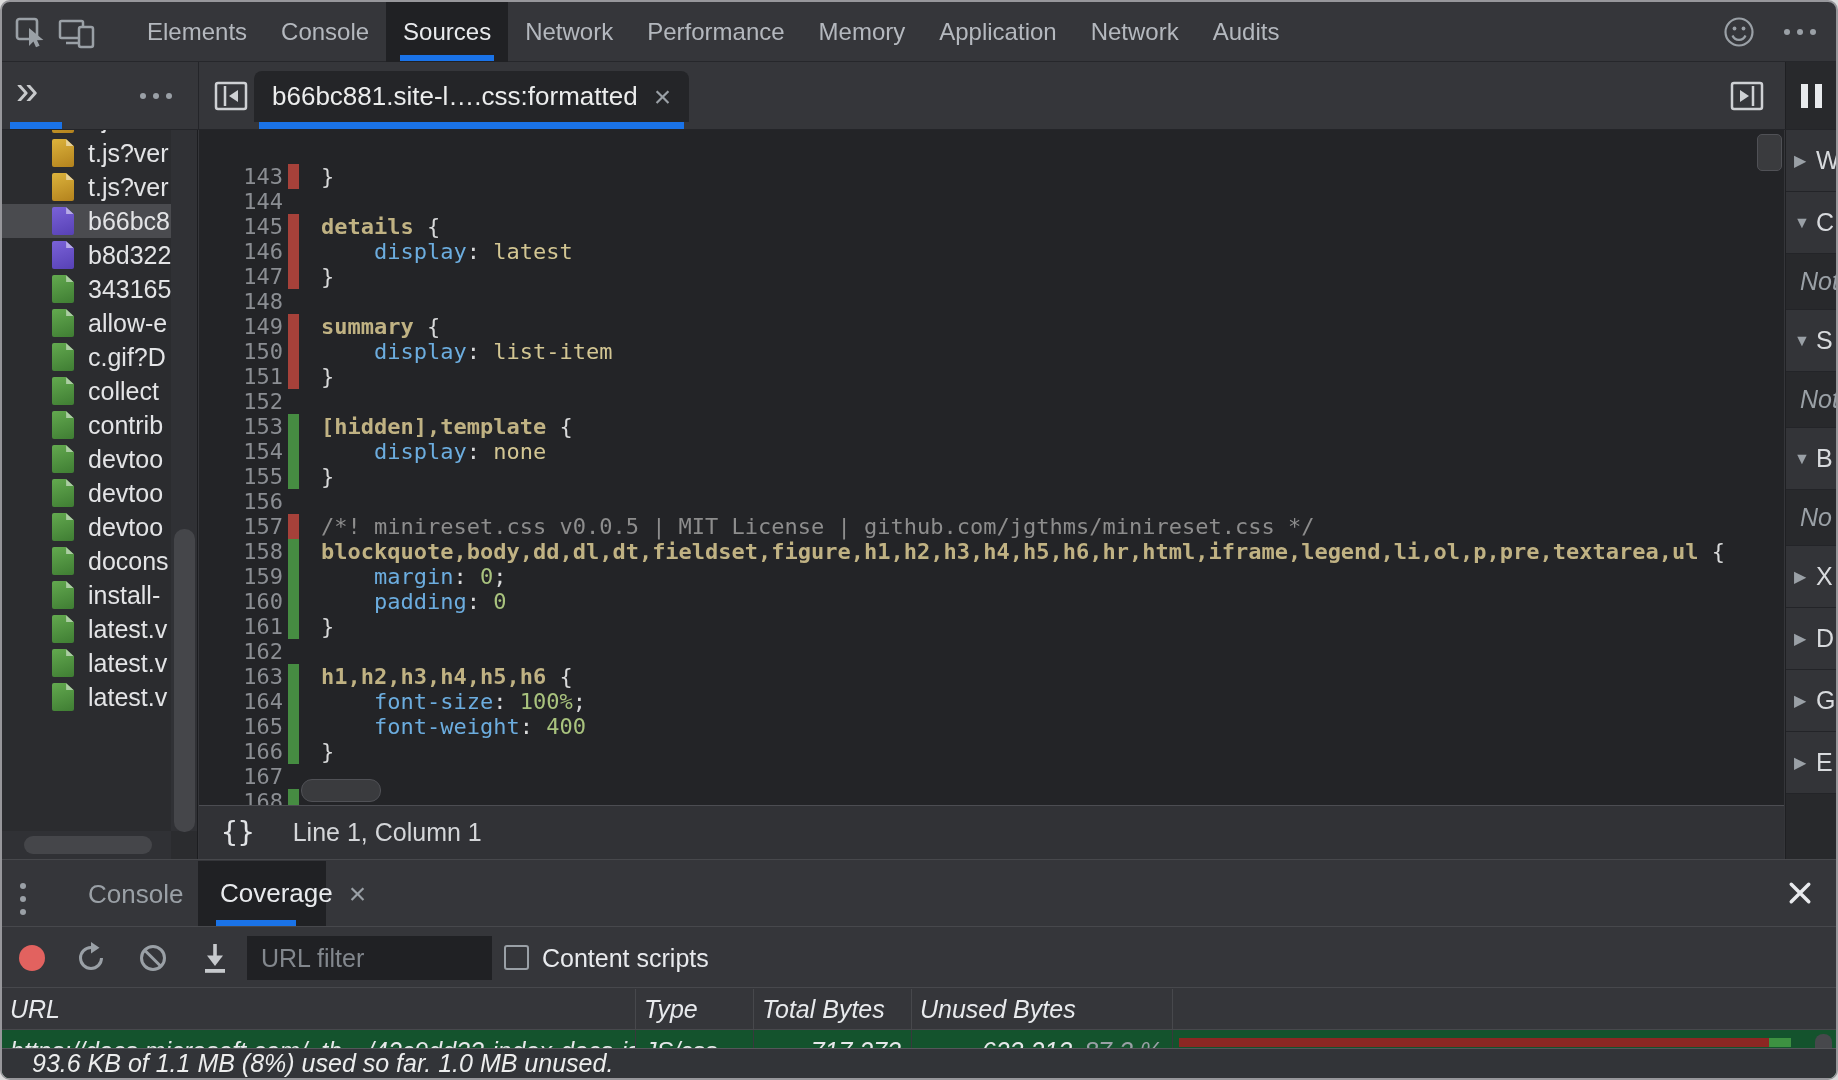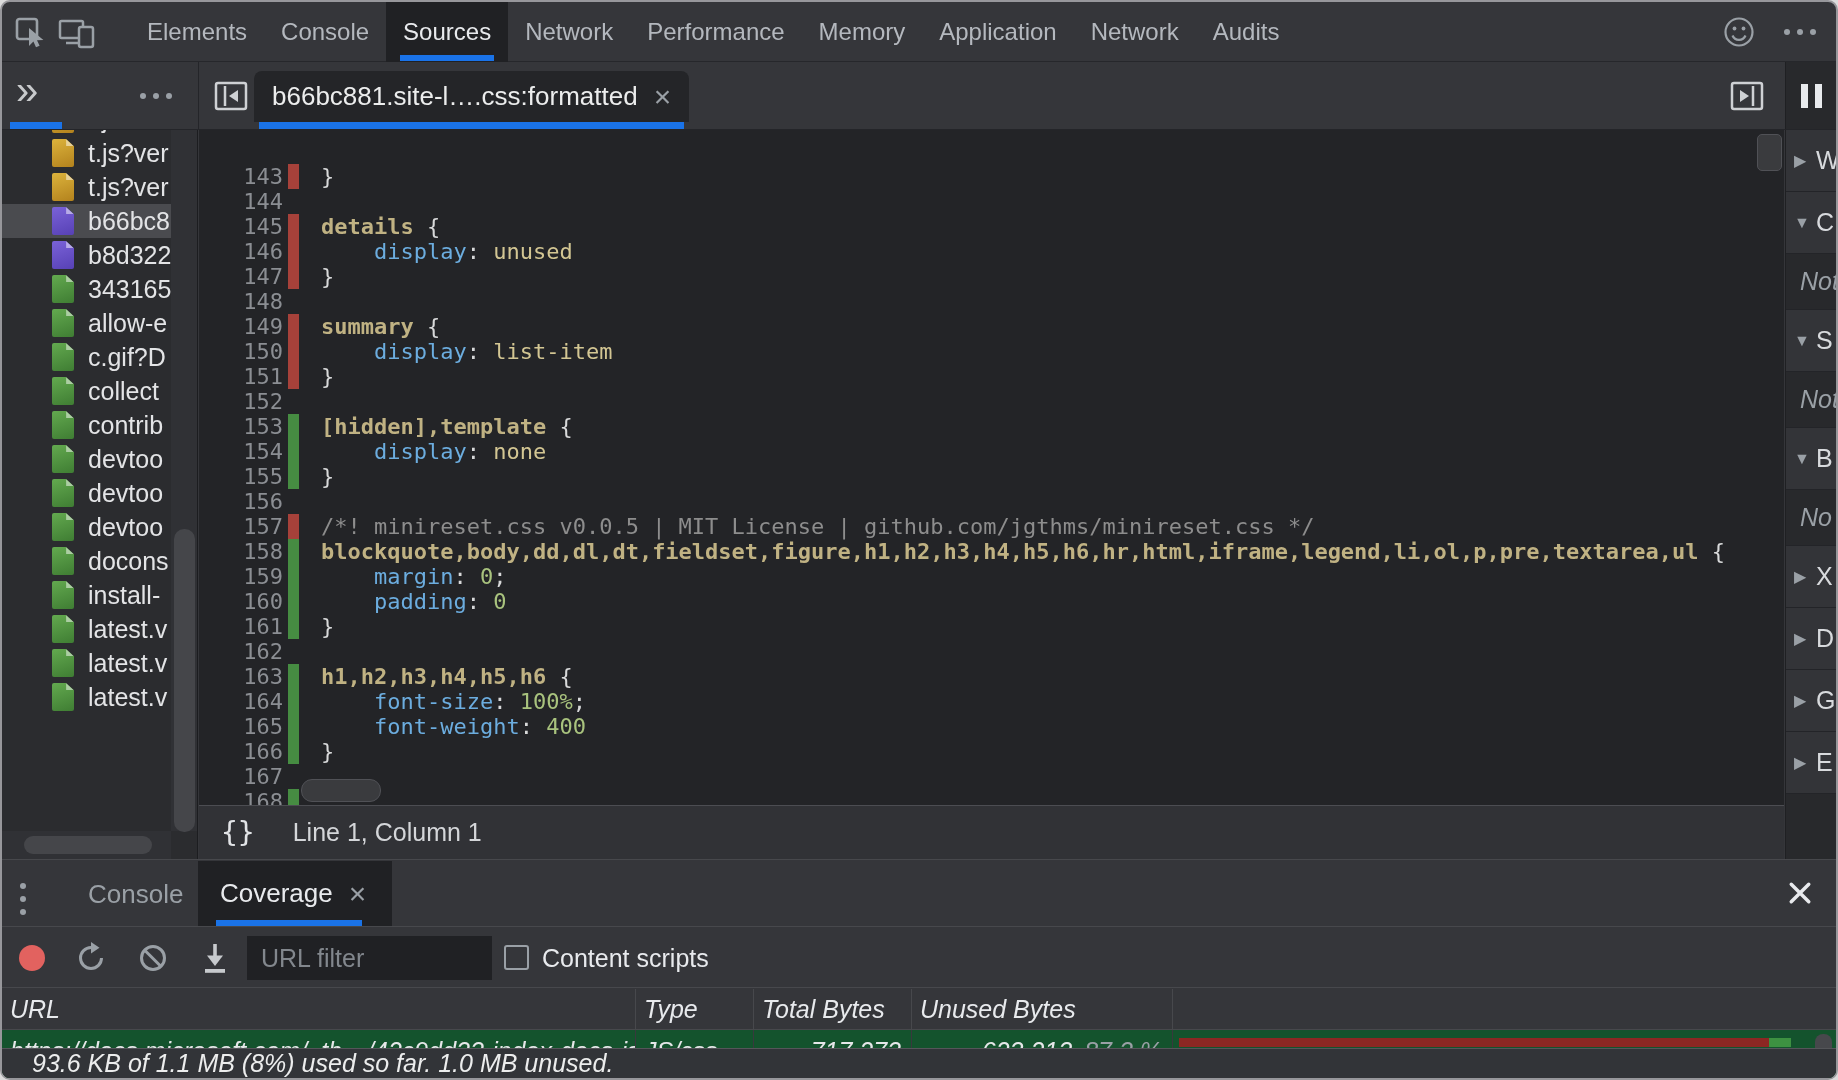--- a/index.html
+++ b/index.html
@@ -66,21 +66,21 @@
   .rightbar { position:absolute; right:0; top:0; bottom:0; width:51px; border-left:1px solid #1f2023; background:#28292c; display:flex; flex-direction:column; }
   .dbg-h { height:62px; flex:0 0 62px; background:#333438; border-bottom:1px solid #232428; display:flex; align-items:center; padding-left:8px; white-space:nowrap; overflow:hidden; }
   .dbg-h .arr { color:#9aa0a6; font-size:16px; width:22px; flex:0 0 22px; }
   .dbg-h .lb { font-size:25px; color:#d8dadd; }
   .dbg-n { height:56px; flex:0 0 56px; background:#28292c; border-bottom:1px solid #232428; display:flex; align-items:center; padding-left:14px; font-size:25px; font-style:italic; color:#9aa0a6; white-space:nowrap; overflow:hidden; }
 
   
   .drawer { position:absolute; left:0; top:857px; right:0; bottom:0; background:#35363a; border-top:1px solid #47484c; }
   .d-tabs { position:absolute; left:0; top:1px; right:0; height:66px; border-bottom:1px solid #47484c; }
   .d-tab-console { position:absolute; left:86px; top:0; line-height:66px; font-size:26px; color:#9aa0a6; }
-  .d-tab-cov { position:absolute; left:196px; top:0; bottom:0; width:194px; background:#202124; display:flex; align-items:center; padding-left:22px; }
+  .d-tab-cov { position:absolute; left:196px; top:0; bottom:0; width:128px; background:#202124; display:flex; align-items:center; padding-left:22px; }
   .d-tab-cov::after { content:""; position:absolute; left:18px; right:30px; bottom:0; height:6px; background:var(--accent); }
   .d-tab-cov .t { font-size:26px; color:#e8eaed; }
   .d-close { position:absolute; right:22px; top:18px; }
   .d-toolbar { position:absolute; left:0; top:68px; right:0; height:60px; border-bottom:1px solid #47484c; }
   .rec { position:absolute; left:17px; top:17px; width:26px; height:26px; border-radius:50%; background:var(--record); }
   .url-filter { position:absolute; left:245px; top:8px; width:245px; height:44px; background:#202124; border:none; outline:none; color:#d8dadd; font-size:25px; padding:0 14px; font-family:"Liberation Sans",sans-serif; }
   .url-filter::placeholder { color:#82878d; }
   .chk { position:absolute; left:502px; top:17px; width:25px; height:25px; border:2.6px solid #9aa0a6; border-radius:3px; }
   .chk-lbl { position:absolute; left:540px; top:0; line-height:60px; font-size:25px; color:#e8eaed; }
   .d-table { position:absolute; left:0; top:129px; right:0; bottom:0; background:#14532d;font-style:italic; }
@@ -275,21 +275,21 @@
               <span class="ct"></span>
             </div>
             <div class="cl">
               <span class="ln">145</span>
               <span class="cov red"></span>
               <span class="ct"><span class="sg-s">details</span><span class="sg-p"> {</span></span>
             </div>
             <div class="cl">
               <span class="ln">146</span>
               <span class="cov red"></span>
-              <span class="ct"><span class="sg-t">    </span><span class="sg-k">display</span><span class="sg-p">: </span><span class="sg-v">unused</span></span>
+              <span class="ct"><span class="sg-t">    </span><span class="sg-k">display</span><span class="sg-p">: </span><span class="sg-v">latest</span></span>
             </div>
             <div class="cl">
               <span class="ln">147</span>
               <span class="cov red"></span>
               <span class="ct"><span class="sg-p">}</span></span>
             </div>
             <div class="cl">
               <span class="ln">148</span>
               <span class="cov"></span>
               <span class="ct"></span>

